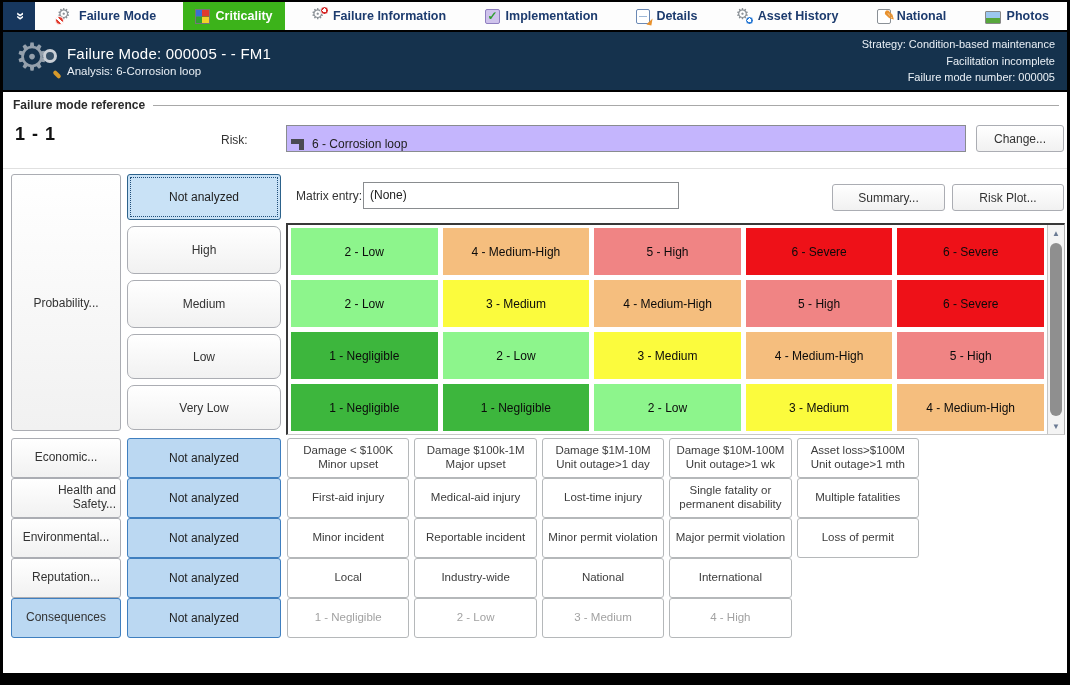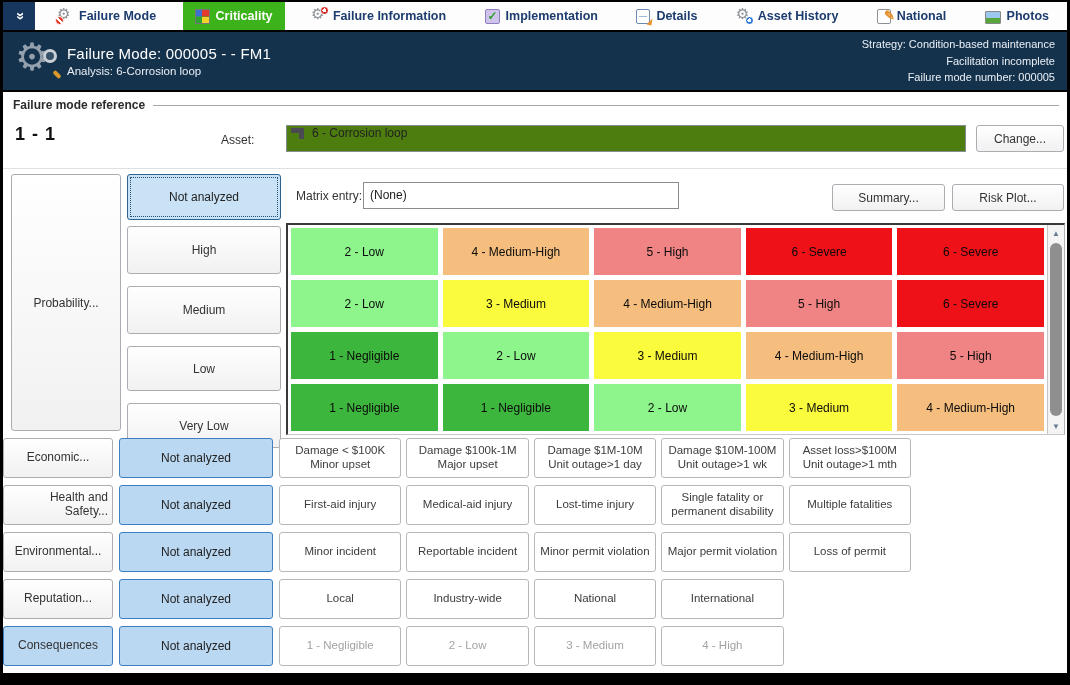--- a/index.html
+++ b/index.html
@@ -58,63 +58,63 @@
   .hmeta { text-align:right; font-size:11px; line-height:1.5; color:#EAF0F6; white-space:nowrap; }
 
   
   .group-label { position:absolute; left:10px; top:96px; right:8px; display:flex; align-items:center; gap:8px; }
   .group-label .gl-text { font-weight:bold; font-size:12px; color:#2B2B2B; white-space:nowrap; }
   .group-label .gl-line { flex:1; height:1px; background:#A8A8A8; margin-top:1px; }
   .thin-line { position:absolute; left:0; right:0; top:166px; height:1px; background:#E0E0E0; }
 
   .ref-index { position:absolute; left:12px; top:122px; font-size:18px; font-weight:bold; color:#111; letter-spacing:1px; }
   .asset-label { position:absolute; left:218px; top:131px; color:#333; }
-  .asset-box { position:absolute; left:283px; top:123px; width:680px; height:27px; background:#4d7c0f;
-               border:1px solid #898C8F; display:flex; align-items:flex-start; gap:6px; padding-left:4px; }
+  .asset-box { position:absolute; left:283px; top:123px; width:680px; height:27px; background:#c4b5fd;
+               border:1px solid #898C8F; display:flex; align-items:flex-end; gap:6px; padding-left:4px; }
   .pipe-ic { position:relative; width:15px; height:14px; }
   .pipe-ic::before { content:""; position:absolute; left:0; top:2px; width:12px; height:5px; background:#4A4A52; }
   .pipe-ic::after { content:""; position:absolute; left:8px; top:2px; width:5px; height:11px; background:#4A4A52; }
 
   .btn { background:linear-gradient(#ffffff, #f1f1f1); border:1px solid #ABADB3; border-radius:3px;
          display:flex; align-items:center; justify-content:center; text-align:right;
          color:#333; font-size:12px; cursor:default; }
   .change-btn { position:absolute; left:973px; top:123px; width:88px; height:27px; }
 
   
   .mentry-label { position:absolute; left:293px; top:187px; color:#333; }
   .mentry-box { position:absolute; left:360px; top:180px; width:316px; height:27px; background:#fff;
                 border:1px solid #898C8F; line-height:25px; padding-left:6px; color:#222; }
   .summary-btn { position:absolute; left:829px; top:182px; width:113px; height:27px; }
   .riskplot-btn { position:absolute; left:949px; top:182px; width:112px; height:27px; }
 
   
   .prob-btn { position:absolute; left:8px; top:172px; width:110px; height:257px; }
   .levels { position:absolute; left:124px; top:172px; width:154px; display:flex; flex-direction:column; }
-  .lvl { height:48px; margin-bottom:12px; }
+  .lvl { height:48px; margin-bottom:6px;border-radius:7px; }
   .na-focus { background:#C9E2F6; border:1px solid #2C628B; outline:1px dotted #1F4E79; outline-offset:-4px;
               border-radius:3px; display:flex; align-items:center; justify-content:center; color:#222; height:46px; margin-bottom:6px; }
   .lvl:nth-child(4), .lvl:nth-child(5) { height:45px; }
 
   
   .matrix-panel { position:absolute; left:283px; top:221px; width:779px; height:212px; background:#fff;
                   border-top:2px solid #383838; border-left:2px solid #383838;
                   border-right:1px solid #B0B0B0; border-bottom:1px solid #C8C8C8;
                   display:flex; }
   .mgrid { flex:1; display:grid; grid-template-columns:repeat(5,1fr); grid-template-rows:repeat(4,1fr);
            gap:5px; padding:3px; }
   .mcell { display:flex; align-items:center; justify-content:center; font-size:12px; color:#0b0b0b; }
 
   .vscroll { width:17px; background:#F4F4F4; border-left:1px solid #C4C4C4; position:relative; }
   .varrow { position:absolute; left:0; right:0; height:16px; display:flex; align-items:center; justify-content:center;
             color:#6B7B94; font-size:8px; }
   .varrow.up { top:0; } .varrow.down { bottom:0; }
   .vthumb { position:absolute; left:2px; right:2px; top:18px; bottom:18px; background:#8F8F8F; border-radius:8px; }
 
   
-  .cons-area { position:absolute; left:0; top:436px; width:908px; display:flex; flex-direction:column; gap:7px; }
+  .cons-area { position:absolute; left:8px; top:436px; width:908px; display:flex; flex-direction:column; }
   .crow { display:flex; gap:6px; height:40px; }
   .cat-btn { width:110px; flex:0 0 auto; line-height:1.15; padding:0 4px; }
   .na-btn { width:154px; flex:0 0 auto; background:#BBD8F2; border:1px solid #3F7FBF; border-radius:3px;
             display:flex; align-items:center; justify-content:center; color:#222; }
   .cat-btn.selected { background:#BBD8F2; border:1px solid #3F7FBF; }
   .ccells { flex:1; display:grid; grid-template-columns:repeat(5,1fr); gap:5px; }
   .ccell { background:#fff; border:1px solid #B5B8BA; border-radius:3px; display:flex; align-items:center;
            justify-content:center; text-align:center; font-size:11.5px; color:#3C3C3C; line-height:1.2;
            padding:0 4px; white-space:pre-line; }
   .crow.disabled-row .ccell { color:#A2A2A2; }
@@ -189,21 +189,21 @@
       <div>Failure mode number: 000005</div>
     </div>
   </div>
 
   <div class="group-label">
     <span class="gl-text">Failure mode reference</span>
     <span class="gl-line"></span>
   </div>
 
   <div class="ref-index">1 - 1</div>
-  <div class="asset-label">Asset:</div>
+  <div class="asset-label">Risk:</div>
   <div class="asset-box">
     <span class="pipe-ic"></span>
     <span>6 - Corrosion loop</span>
   </div>
   <div class="btn change-btn">Change...</div>
 
   <div class="thin-line"></div>
 
   <div class="mentry-label">Matrix entry:</div>
   <div class="mentry-box">(None)</div>

